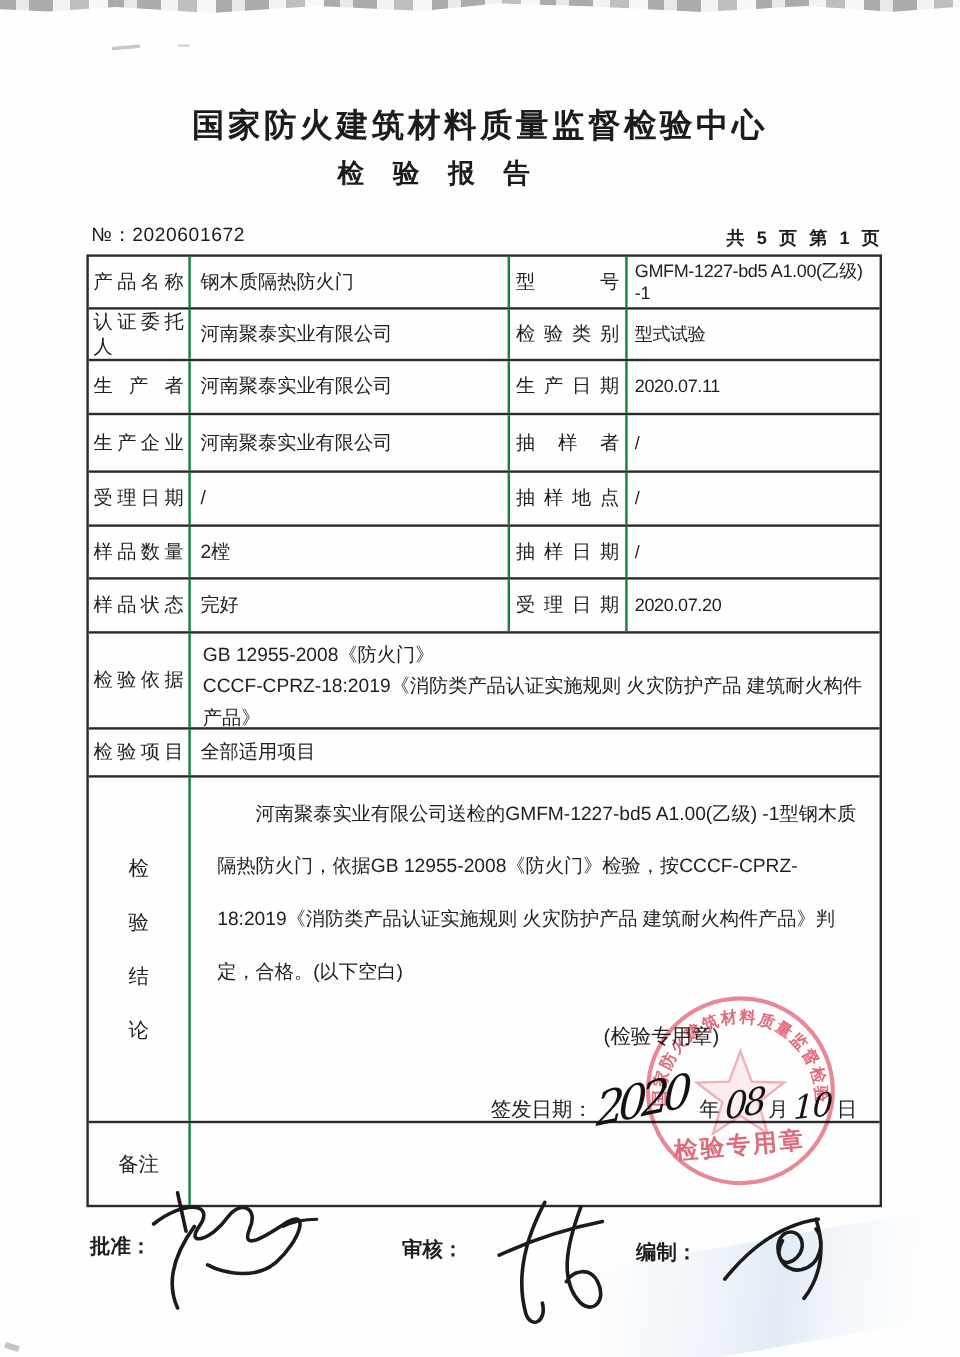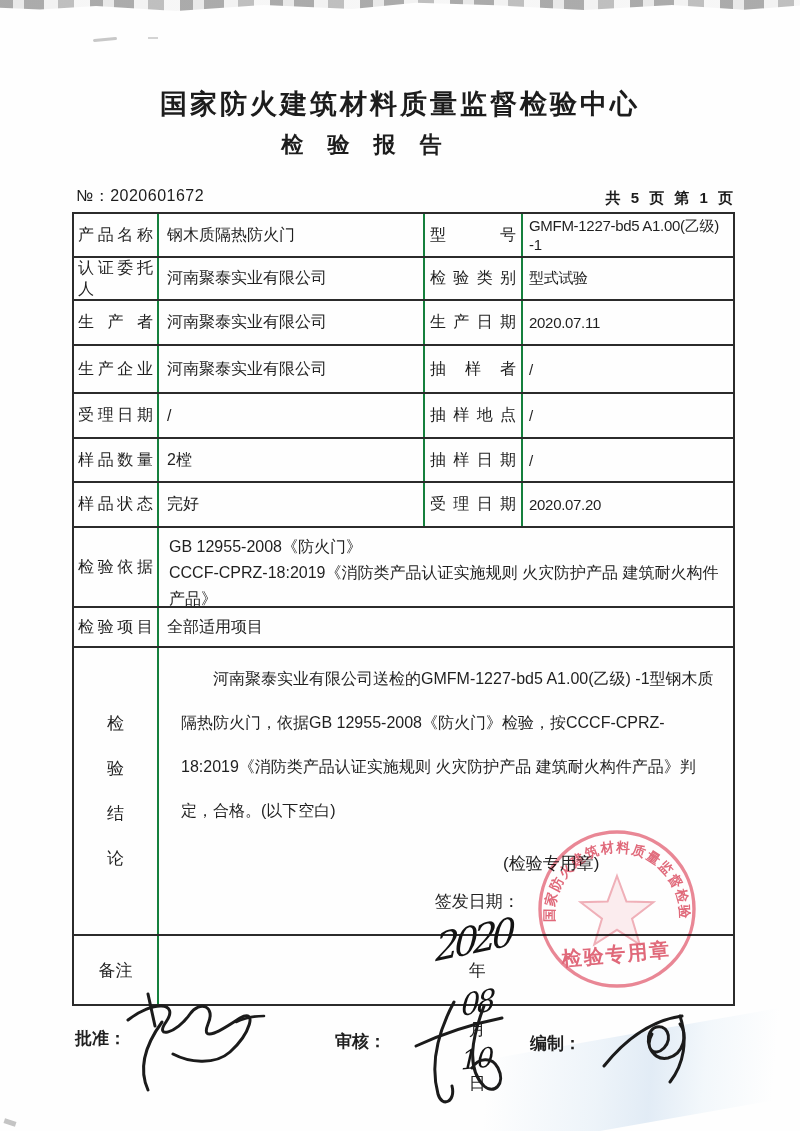--- a/index.html
+++ b/index.html
@@ -64,21 +64,21 @@
   .basis-row{height:80px;}
   .conc-row{height:288px;}
   .remark-row{height:68px;border-bottom:none;}
   .conc-label{width:85px;flex-direction:column;justify-content:center;gap:22px;font-size:17px;color:#1f1f1f;}
   .conc-body{flex:1;position:relative;display:block;}
   .conc-body p{
     margin:0;padding:9px 16px 0 22px;text-indent:2em;
     font-size:16px;line-height:44px;color:#1f1f1f;overflow-wrap:anywhere;
   }
   .seal-note{position:absolute;left:344px;top:204px;font-size:17px;color:#1f1f1f;}
-  .sign-row{position:absolute;left:274px;top:242px;display:flex;align-items:center;font-size:17px;color:#1f1f1f;flex-direction:column;}
+  .sign-row{position:absolute;left:250px;top:242px;display:flex;align-items:flex-end;font-size:17px;color:#1f1f1f;}
   .hw{font-family:"DejaVu Serif","Liberation Serif",serif;font-style:italic;color:#131313;line-height:1;}
   .hw-year{font-size:38px;letter-spacing:-5px;transform:rotate(-12deg) skewX(-14deg);margin:8px 10px 0 2px;}
   .hw-month{font-size:30px;letter-spacing:-3px;transform:rotate(-10deg) skewX(-12deg);margin:6px 4px 0 4px;}
   .hw-day{font-size:27px;letter-spacing:-1px;transform:rotate(-6deg) skewX(-8deg);margin:4px 4px 0 4px;}
   .remark-lbl{width:85px;justify-content:center;font-size:17px;}
   .remark-val{flex:1;}
 
   
   .sig-label{position:absolute;font-size:17px;font-weight:bold;color:#1f1f1f;}
   .lab-approve{left:75px;top:1027px;}

